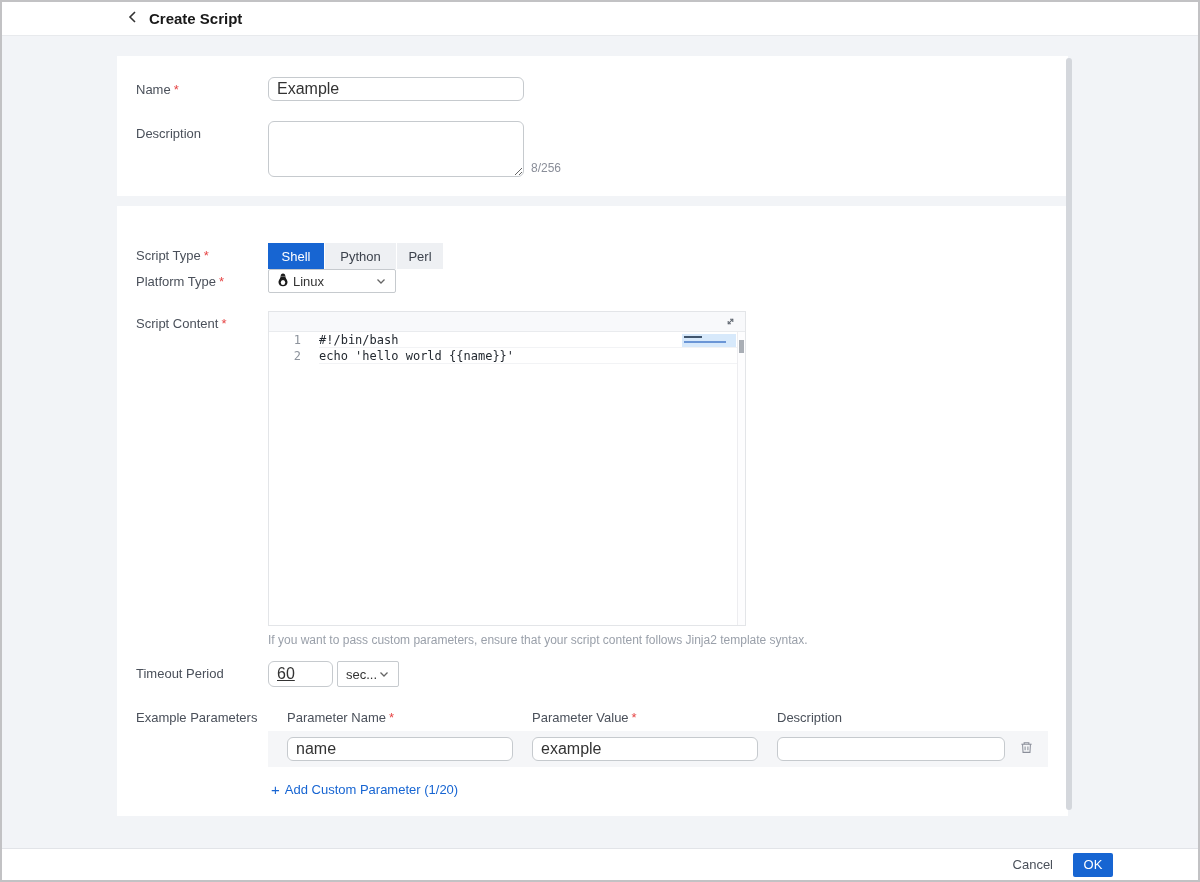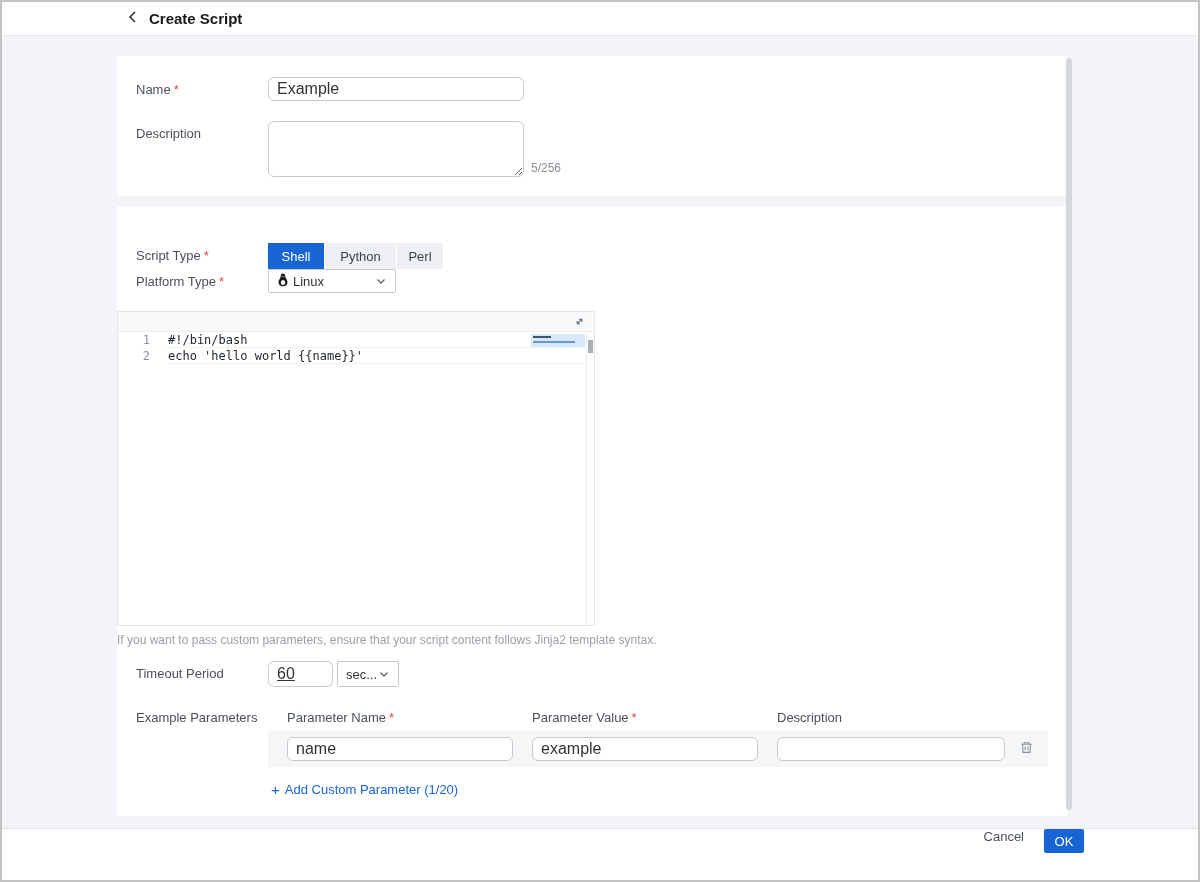--- a/index.html
+++ b/index.html
@@ -132,24 +132,24 @@
   .delete-btn { margin-left:auto; margin-right:14px; cursor:pointer; display:flex; color:#8a8e99; background:none; border:none; }
   .add-link {
     margin:14px 0 0 154px; display:inline-flex; align-items:center;
     font-size:13px; color:#1765d2; cursor:pointer; background:none; border:none;
     font-family:"Liberation Sans", sans-serif;
   }
   .add-plus { font-size:15px; margin-right:5px; }
 
   
   .footer {
-    height:52px; flex:0 0 auto; background:#ffffff;
+    height:32px; flex:0 0 auto; background:#ffffff;
     border-top:1px solid #e2e4e8;
-    display:flex; align-items:flex-start; justify-content:flex-end;
-    padding-right:114px; gap:20px;
+    display:flex; align-items:center; justify-content:flex-end;
+    padding-right:85px; gap:20px;
   }
   .cancel-btn {
     background:none; border:none; font-size:13px; color:#4a505a; cursor:pointer;
     font-family:"Liberation Sans", sans-serif;
   }
   .ok-btn {
     width:40px; height:24px; background:#1765d2; color:#ffffff;
     border:none; border-radius:2px; font-size:13px; cursor:pointer;
     font-family:"Liberation Sans", sans-serif;
   }
@@ -176,21 +176,21 @@
       <div class="frow">
         <div class="flabel">
           <span>Name</span><span class="req">*</span>
         </div>
         <input type="text" class="name-input" value="Example" style="">
       </div>
       <div class="frow desc-row">
         <div class="flabel">Description</div>
         <div class="desc-wrap">
           <textarea class="desc-textarea" style=""></textarea>
-          <span class="char-counter">5/256</span>
+          <span class="char-counter">8/256</span>
         </div>
       </div>
     </div>
 
     <div class="card card2">
 
       
       <div class="frow tabs-row">
         <div class="flabel">
           <span>Script Type</span><span class="req">*</span>
@@ -220,20 +220,23 @@
           <span class="chevron">
             <svg width="12" height="12" viewBox="0 0 12 12">
                 <polyline points="2.5,4.5 6,8 9.5,4.5" fill="none" stroke="#666" stroke-width="1.3"></polyline>
               </svg>
           </span>
         </div>
       </div>
 
       
       <div class="frow editor-row">
+        <div class="flabel">
+          <span>Script Content</span><span class="req">*</span>
+        </div>
         <div>
           <div class="editor">
             <div class="editor-toolbar">
               <span>
                 <svg width="11" height="11" viewBox="0 0 12 12">
                   <line x1="3.5" y1="8.5" x2="8.5" y2="3.5" stroke="#5f6670" stroke-width="1.2"></line>
                   <polyline points="5.5,3.5 8.5,3.5 8.5,6.5" fill="none" stroke="#5f6670" stroke-width="1.2"></polyline>
                   <polyline points="3.5,5.5 3.5,8.5 6.5,8.5" fill="none" stroke="#5f6670" stroke-width="1.2"></polyline>
                 </svg>
               </span>

